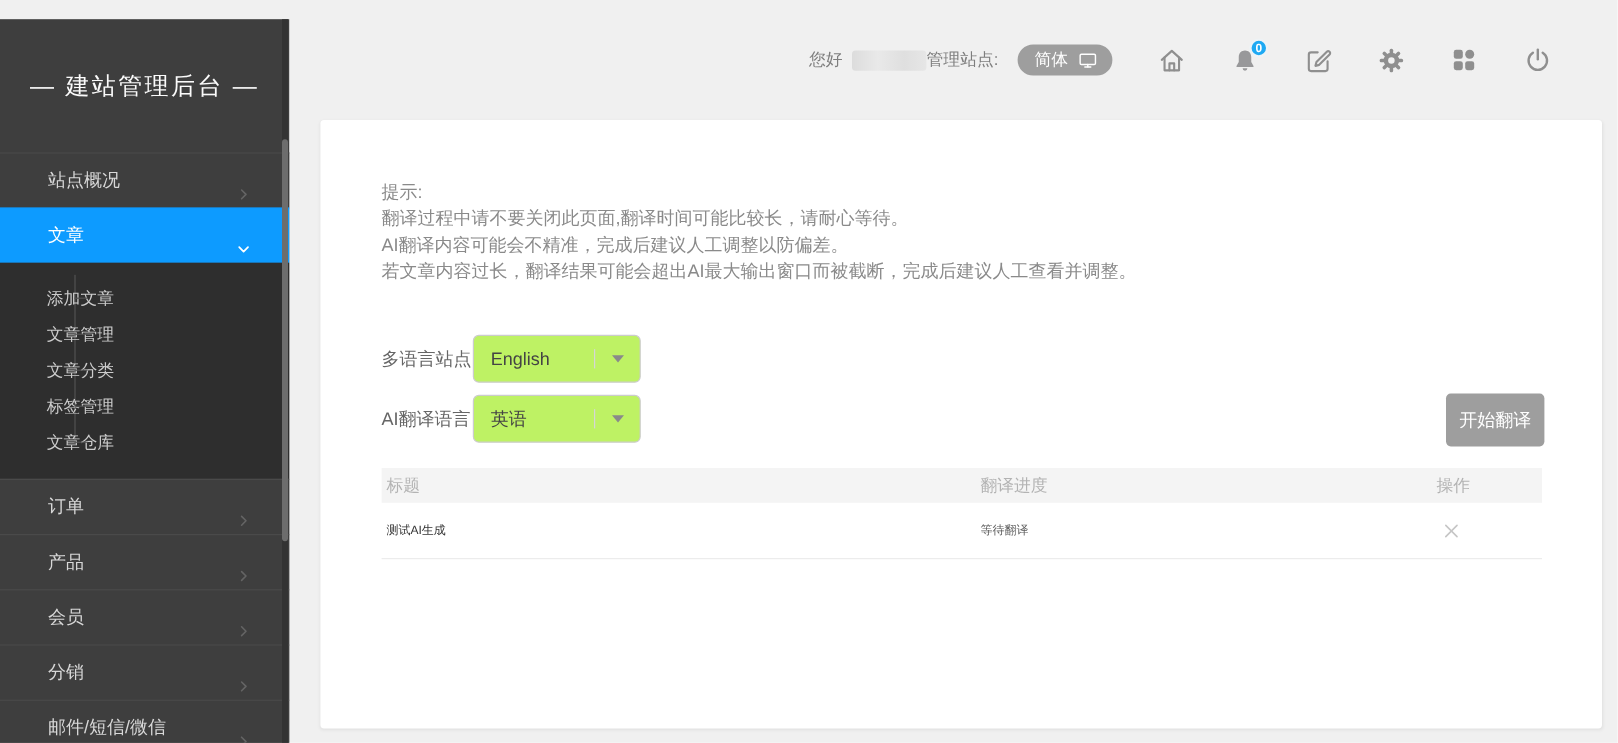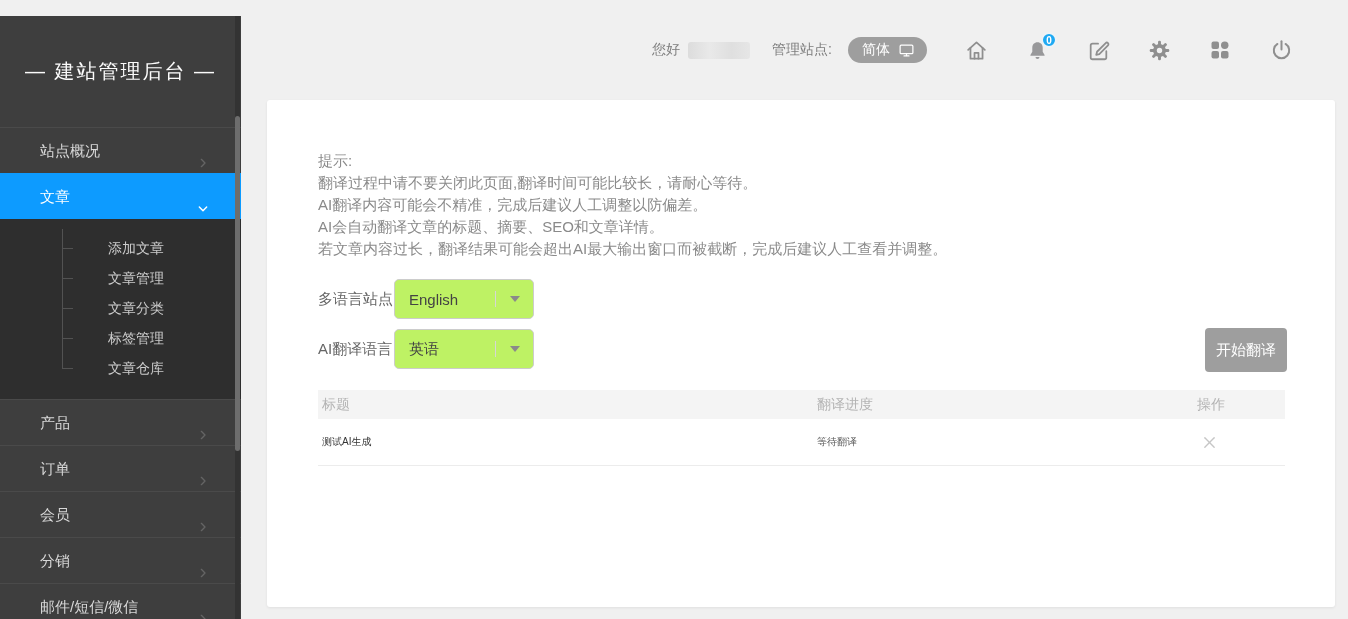--- a/index.html
+++ b/index.html
@@ -13,32 +13,32 @@
   
   .sidebar { position:absolute; left:0; top:16px; width:241px; height:619px; background:#3e3e3e; }
   .side-title { height:111px; display:flex; align-items:center; justify-content:center;
     color:#fbfbfb; font-size:20px; letter-spacing:2px; white-space:nowrap; }
   .nav-item { position:relative; height:46px; line-height:45px; padding-left:40px;
     font-size:15px; color:#d8d8d8; border-top:1px solid #4a4a4a; cursor:pointer; background:#3e3e3e; }
   .nav-item .chev { position:absolute; right:30px; top:15px; width:16px; height:16px; }
   .nav-item.active { background:#0d9bff; color:#ffffff; border-top-color:#0d9bff; }
   .submenu { position:relative; height:180px; background:#2e2e2e; padding-top:14px; }
   .submenu::before { content:""; position:absolute; left:62px; top:10px; width:1px; height:139px; background:#525252; }
-  .submenu-item { position:relative; height:30px; line-height:30px; padding-left:108px;
+  .submenu-item { position:relative; height:30px; line-height:30px; padding-left:39px;
     font-size:14px; color:#cccccc; cursor:pointer; }
   .submenu-item::before { content:""; position:absolute; left:62px; top:15px; width:11px; height:1px; background:#525252; }
   .side-scroll-track { position:absolute; right:1px; top:0; width:5px; height:100%; background:#333333; }
   .side-scroll-thumb { position:absolute; right:1px; top:100px; width:5px; height:335px; background:#6d6d6d; border-radius:3px; }
   
   .topbar { position:absolute; left:241px; right:0; top:0; height:100px; }
   .topbar-inner { position:absolute; right:54px; top:0; height:100px; display:flex; align-items:center; }
   .greeting, .manage-label { font-size:14px; color:#7e7e7e; white-space:nowrap; }
   .blur-pill { width:62px; height:17px; margin-left:8px; border-radius:3px;
     background:linear-gradient(90deg,#dcdcdc,#e9e9e9 35%,#dfdfdf 70%,#e6e6e6); }
-  .manage-label { margin-left:22px; }
+  .manage-label { margin-left:0; }
   .lang-pill { margin-left:16px; height:26px; padding:0 12px 0 14px; border-radius:13px;
     background:#9e9e9e; color:#fff; font-size:14px; display:flex; align-items:center; gap:8px;
     border:none; cursor:pointer; }
   .icon-btn { margin-left:35px; width:26px; height:26px; position:relative; display:flex;
     align-items:center; justify-content:center; background:none; border:none; cursor:pointer; padding:0; }
   .icon-btn.first { margin-left:36px; }
   .badge { position:absolute; top:-5px; right:-7px; min-width:16px; height:16px; border-radius:8px;
     background:#1ea9f3; border:2px solid #eef3f6; color:#fff; font-size:10px; font-weight:bold;
     display:flex; align-items:center; justify-content:center; }
   
@@ -98,29 +98,29 @@
 
     <div class="submenu">
       <div class="submenu-item"><span>添加文章</span></div>
       <div class="submenu-item"><span>文章管理</span></div>
       <div class="submenu-item"><span>文章分类</span></div>
       <div class="submenu-item"><span>标签管理</span></div>
       <div class="submenu-item"><span>文章仓库</span></div>
     </div>
 
     <div class="nav-item">
+      <span>订单</span>
+      <span class="chev">
+        <svg viewBox="0 0 24 24" width="16" height="16">
+            <path d="M9.5 6.5 L15 12 L9.5 17.5" fill="none" stroke="#646464" stroke-width="2" stroke-linecap="round" stroke-linejoin="round"></path>
+          </svg>
+      </span>
+    </div>
+    <div class="nav-item">
       <span>产品</span>
-      <span class="chev">
-        <svg viewBox="0 0 24 24" width="16" height="16">
-            <path d="M9.5 6.5 L15 12 L9.5 17.5" fill="none" stroke="#646464" stroke-width="2" stroke-linecap="round" stroke-linejoin="round"></path>
-          </svg>
-      </span>
-    </div>
-    <div class="nav-item">
-      <span>订单</span>
       <span class="chev">
         <svg viewBox="0 0 24 24" width="16" height="16">
             <path d="M9.5 6.5 L15 12 L9.5 17.5" fill="none" stroke="#646464" stroke-width="2" stroke-linecap="round" stroke-linejoin="round"></path>
           </svg>
       </span>
     </div>
     <div class="nav-item">
       <span>会员</span>
       <span class="chev">
         <svg viewBox="0 0 24 24" width="16" height="16">
@@ -244,21 +244,20 @@
     </button>
   </div>
 </header>
 
 <main class="card">
 
   <div class="tips">
     <div>提示:</div>
     <div>翻译过程中请不要关闭此页面,翻译时间可能比较长，请耐心等待。</div>
     <div>AI翻译内容可能会不精准，完成后建议人工调整以防偏差。</div>
-    <div>AI会自动翻译文章的标题、摘要、SEO和文章详情。</div>
     <div>若文章内容过长，翻译结果可能会超出AI最大输出窗口而被截断，完成后建议人工查看并调整。</div>
   </div>
 
   <div class="form-row r1">
     <span class="form-label">多语言站点</span>
     <div class="dropdown">
       <span class="val">English</span>
       <span class="divider"></span>
       <span class="caret-box">
           <span class="caret"></span>

